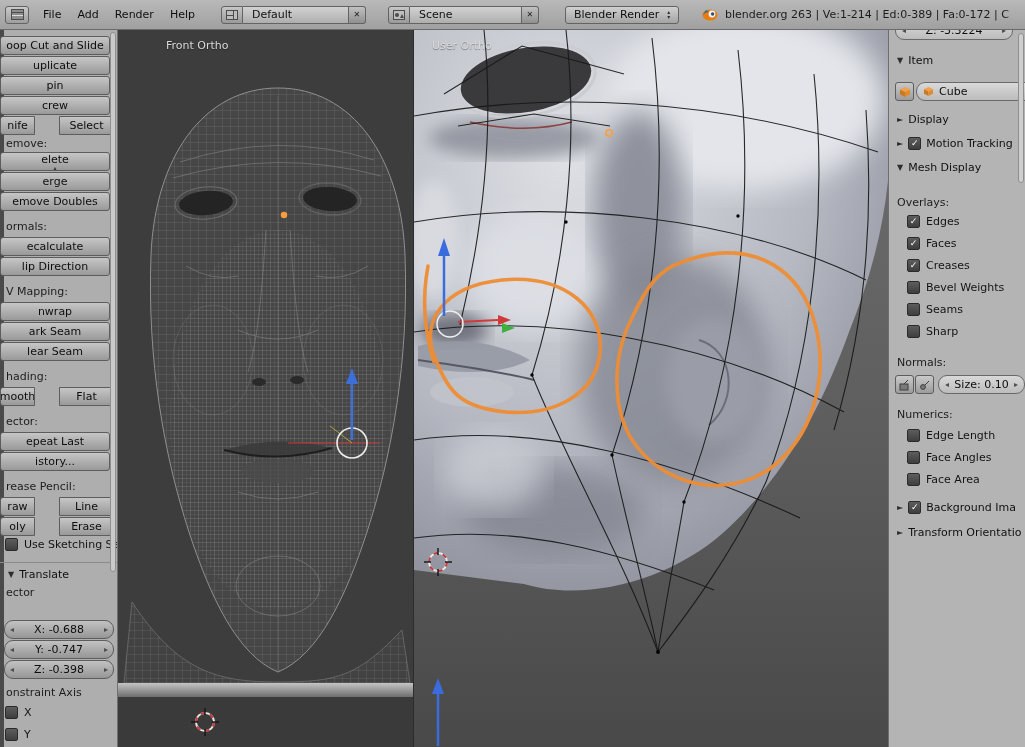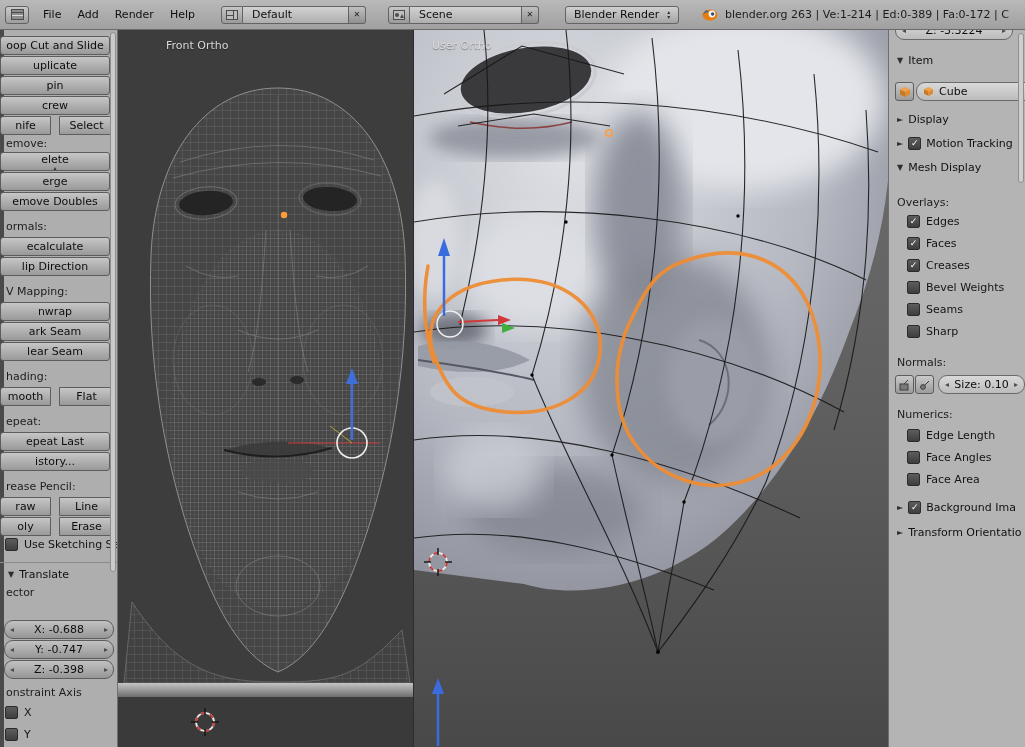--- a/index.html
+++ b/index.html
@@ -26,21 +26,21 @@
   .stack { display:flex; flex-direction:column; line-height:4.5px; font-size:6px; color:#333; }
   .hstats { margin-left:7px; color:#1c1c1c; overflow:hidden; }
 
   
   .toolshelf { position:absolute; left:0; top:30px; width:118px; height:717px; background:#aeaeae;
                border-right:1px solid #707070; overflow:hidden; }
   .ts-edge { position:absolute; left:0; top:0; width:4px; height:717px; background:#4a4a4a; }
   .tbtn { position:absolute; left:0; width:110px; height:19px;
           background:linear-gradient(#c6c6c6,#999999); border:1px solid #5d5d5d; border-radius:3px;
           display:flex; align-items:center; justify-content:center; color:#0e0e0e; overflow:hidden; white-space:nowrap; }
-  .tbtn.half { width:51px; border-radius:3px 0 0 3px;text-align:center; }
+  .tbtn.half { width:35px; border-radius:3px 0 0 3px;text-align:center; }
   .tbtn.halfr { left:59px; width:55px; border-radius:0 3px 3px 0; }
   .tbtn.menu { justify-content:space-between; padding:0 5px;flex-direction:column; }
   .tlbl { position:absolute; left:6px; color:#1d1d1d; white-space:nowrap; }
   .slider { position:absolute; left:4px; width:110px; height:19px;
             background:linear-gradient(#c2c2c2,#969696); border:1px solid #5d5d5d; border-radius:9px;
             display:flex; align-items:center; justify-content:space-between; padding:0 5px; color:#0e0e0e; white-space:nowrap; }
   .sarr { font-size:8px; color:#4d4d4d; flex:none; }
   .sep { position:absolute; left:0; width:118px; height:1px; background:#8a8a8a; }
   .chkrow { position:absolute; display:flex; align-items:center; gap:6px; white-space:nowrap; color:#141414; }
   .cbox { width:13px; height:13px; background:linear-gradient(#5d5d5d,#3e3e3e); border:1px solid #2b2b2b;
@@ -158,21 +158,21 @@
 
     <div class="tlbl" style="top:255px">V Mapping:</div>
     <div class="tbtn" style="top:272px">nwrap</div>
     <div class="tbtn" style="top:292px">ark Seam</div>
     <div class="tbtn" style="top:312px">lear Seam</div>
 
     <div class="tlbl" style="top:340px">hading:</div>
     <div class="tbtn half" style="top:357px">mooth</div>
     <div class="tbtn halfr" style="top:357px">Flat</div>
 
-    <div class="tlbl" style="top:385px">epeat:</div>
+    <div class="tlbl" style="top:385px">ector:</div>
     <div class="tbtn" style="top:402px">epeat Last</div>
     <div class="tbtn" style="top:422px">istory...</div>
 
     <div class="tlbl" style="top:450px">rease Pencil:</div>
     <div class="tbtn half" style="top:467px">raw</div>
     <div class="tbtn halfr" style="top:467px">Line</div>
     <div class="tbtn half" style="top:487px">oly</div>
     <div class="tbtn halfr" style="top:487px">Erase</div>
 
     <div class="chkrow" style="top:508px; left:5px">

